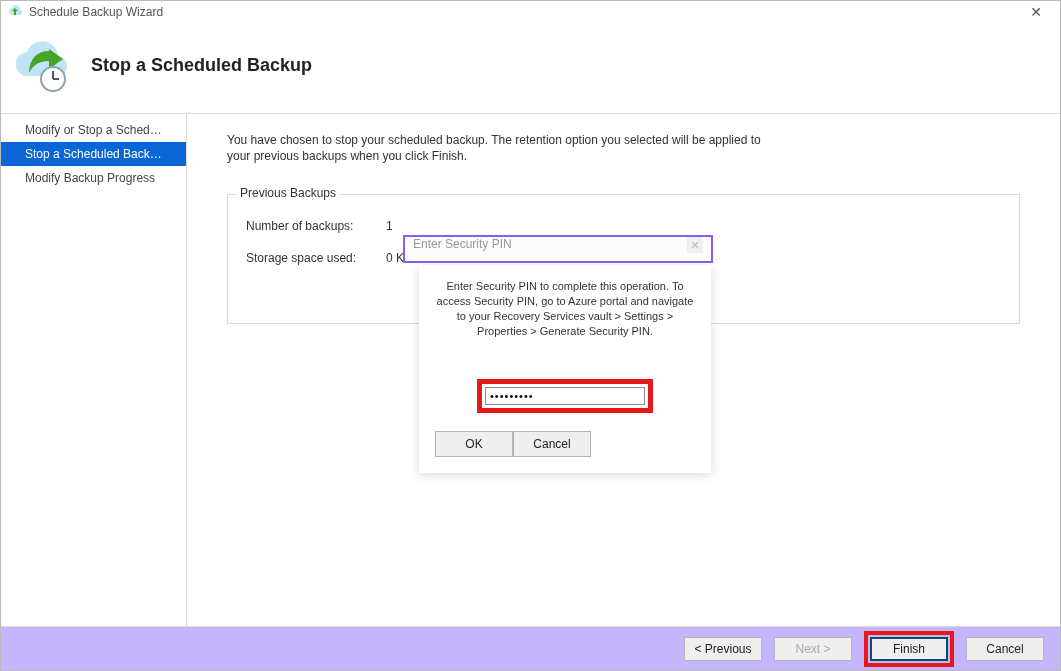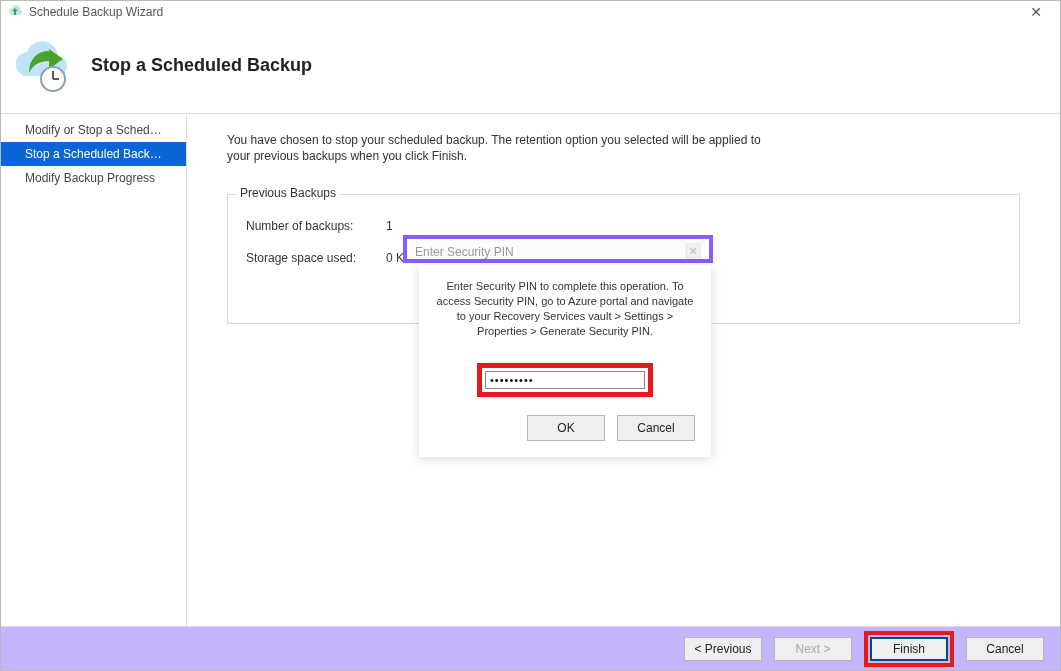--- a/index.html
+++ b/index.html
@@ -16,27 +16,27 @@
   .sidebar { width:186px; background:#fff; border-right:1px solid #dcdcdc; padding-top:4px; }
   .step { padding:5px 24px; color:#444; white-space:nowrap; overflow:hidden; text-overflow:ellipsis; }
   .step.selected { background:#0a66d6; color:#fff; }
   .main { flex:1; background:#fff; padding:18px 40px 18px 40px; position:relative; }
   .intro { max-width:560px; line-height:1.35; margin-bottom:30px; }
   .groupbox { position:relative; border:1px solid #d8d8d8; padding:18px 18px 40px 18px; margin-top:10px; }
   .groupbox .legend { position:absolute; top:-9px; left:8px; background:#fff; padding:0 4px; font-size:12px; color:#333; }
   .kv { display:flex; margin:6px 0 18px 0; }
   .kv .k { width:140px; }
   .kv .v { width:60px; }
-  .pin-header { position:absolute; left:175px; top:40px; width:310px; height:28px; background:#fcfcfc; border:4px solid #8b5cf6; display:flex; align-items:flex-end; padding:0 8px; color:#999; font-size:12px; }
+  .pin-header { position:absolute; left:175px; top:40px; width:310px; height:28px; background:#fcfcfc; border:2px solid #8b5cf6; display:flex; align-items:flex-start; padding:0 8px; color:#999; font-size:12px; }
   .pin-header .x { margin-left:auto; width:16px; height:16px; background:#efefef; text-align:center; line-height:16px; color:#bbb; font-size:11px; }
   .dialog { position:absolute; left:191px; top:70px; width:292px; background:#fff; box-shadow:0 2px 10px rgba(0,0,0,0.15); padding:14px 16px 16px 16px; text-align:center; }
-  .dialog .msg { font-size:11px; color:#333; line-height:1.35; margin-bottom:24px; }
+  .dialog .msg { font-size:11px; color:#333; line-height:1.35; margin-bottom:40px; }
   .pin-wrap { border:5px solid #e41a1a; display:inline-block; padding:3px; margin-bottom:18px; }
   .pin-input { width:160px; height:18px; border:1px solid #888; font-size:11px; padding:0 4px; letter-spacing:1px; }
-  .btn-row { display:flex; justify-content:flex-end; gap:12px; }
+  .btn-row { display:flex; }
   .btn { width:78px; height:26px; background:#efefef; border:1px solid #b5b5b5; font-size:12px; color:#222; display:flex; align-items:center; justify-content:center; cursor:pointer; }
   .footer { height:44px; border-top:1px solid #dcdcdc; background:#c4b5fd; display:flex; align-items:center; justify-content:flex-end; padding-right:16px; gap:12px; }
   .fbtn { width:78px; height:24px; background:#efefef; border:1px solid #b5b5b5; font-size:12px; color:#222; display:flex; align-items:center; justify-content:center; cursor:pointer; }
   .fbtn.disabled { color:#aaa; cursor:default; }
   .finish-wrap { border:4px solid #e41a1a; padding:2px; }
   .finish-wrap .fbtn { border:2px solid #0c4a6e; }
   
   .cloud-fill { fill:#bfe4f5; }
   .arrow-fill { fill:#4aa329; }
 </style>

